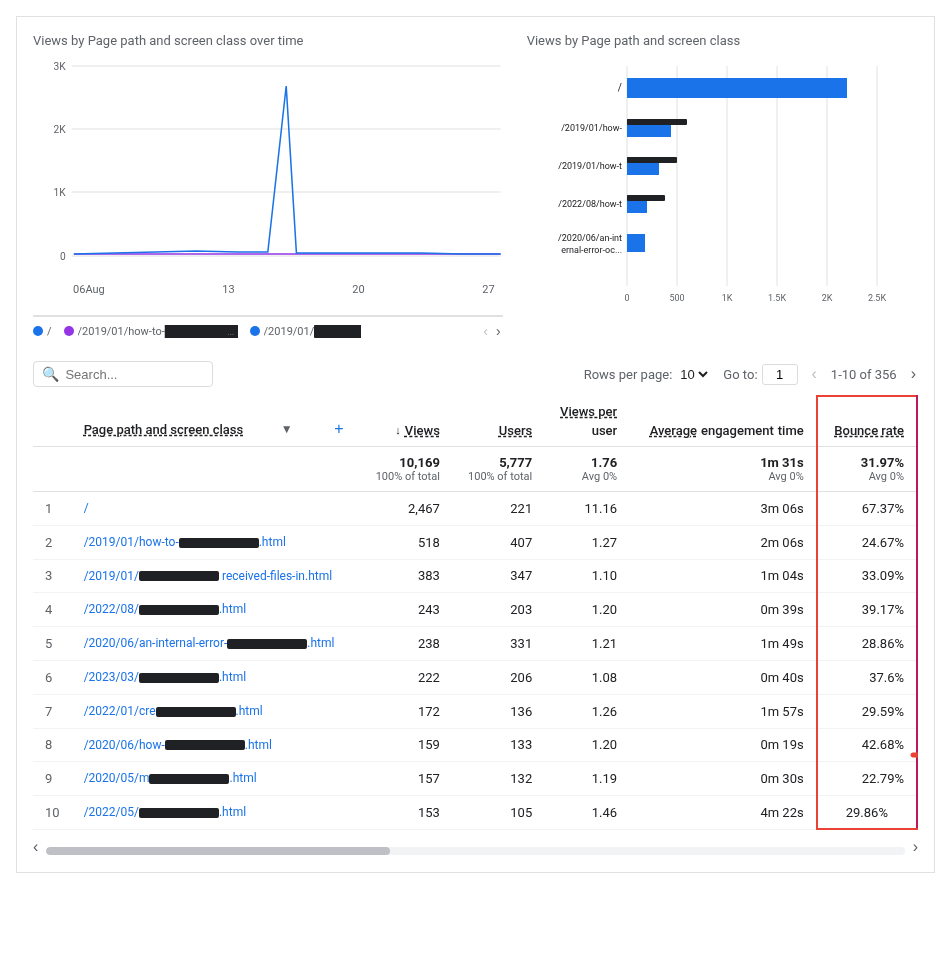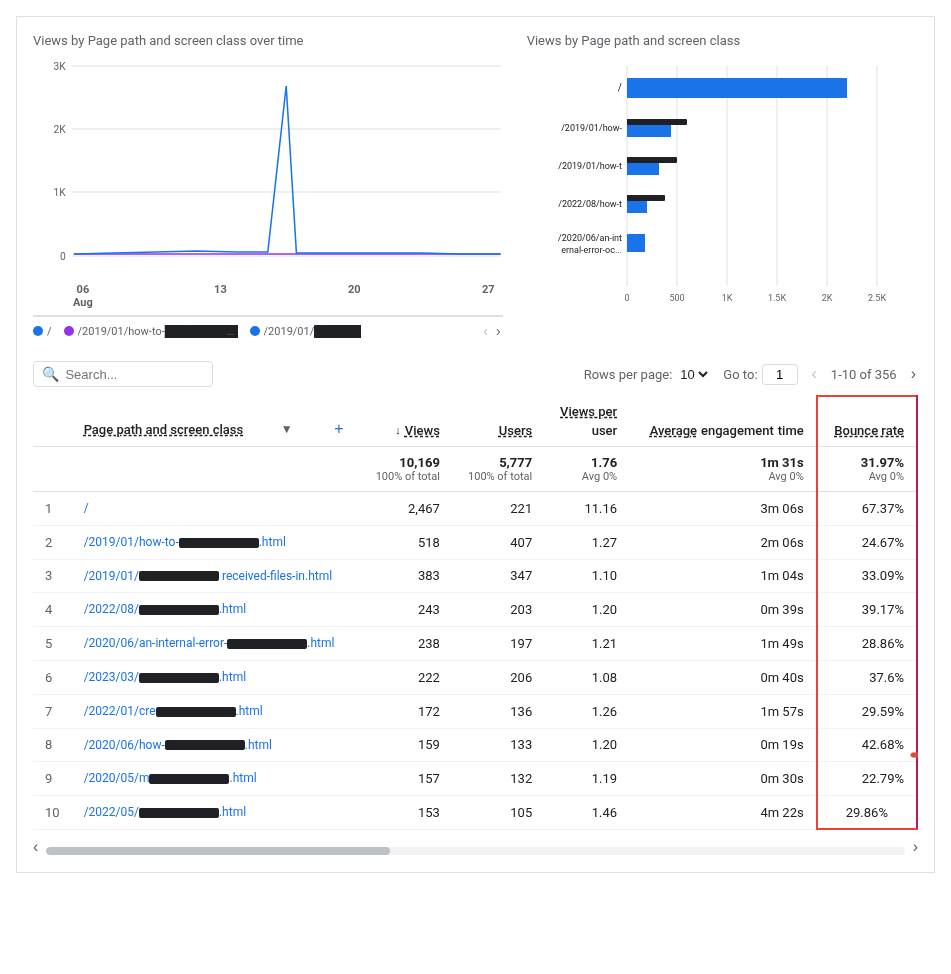--- a/index.html
+++ b/index.html
@@ -53,23 +53,22 @@
     .chart-x-labels {
       display: flex;
       justify-content: space-between;
       padding: 4px 8px 0 40px;
       font-size: 11px;
       color: #5f6368;
     }
 
     .chart-x-group {
       display: flex;
-      flex-direction: column;
-      align-items: center;
-      font-weight: bold;
+      flex-direction: row;
+      align-items: center;
     }
 
     
     .bar-chart-container {
       height: 280px;
     }
 
     .bar-chart-svg {
       width: 100%;
       height: 260px;
@@ -583,21 +582,21 @@
     <td>243</td>
     <td>203</td>
     <td>1.20</td>
     <td>0m 39s</td>
     <td class="col-bounce">39.17%</td>
   </tr>
           <tr>
     <td class="col-num">5</td>
     <td class="col-page"><span class="page-path">/2020/06/an-internal-error-<span class="redacted-bar" style="width:80px;display:inline-block;height:10px;background:#202124;border-radius:2px;vertical-align:middle;">&nbsp;</span>.html</span></td>
     <td>238</td>
-    <td>197</td>
+    <td>331</td>
     <td>1.21</td>
     <td>1m 49s</td>
     <td class="col-bounce">28.86%</td>
   </tr>
           <tr>
     <td class="col-num">6</td>
     <td class="col-page"><span class="page-path">/2023/03/<span class="redacted-bar" style="width:80px;display:inline-block;height:10px;background:#202124;border-radius:2px;vertical-align:middle;">&nbsp;</span>.html</span></td>
     <td>222</td>
     <td>206</td>
     <td>1.08</td>

